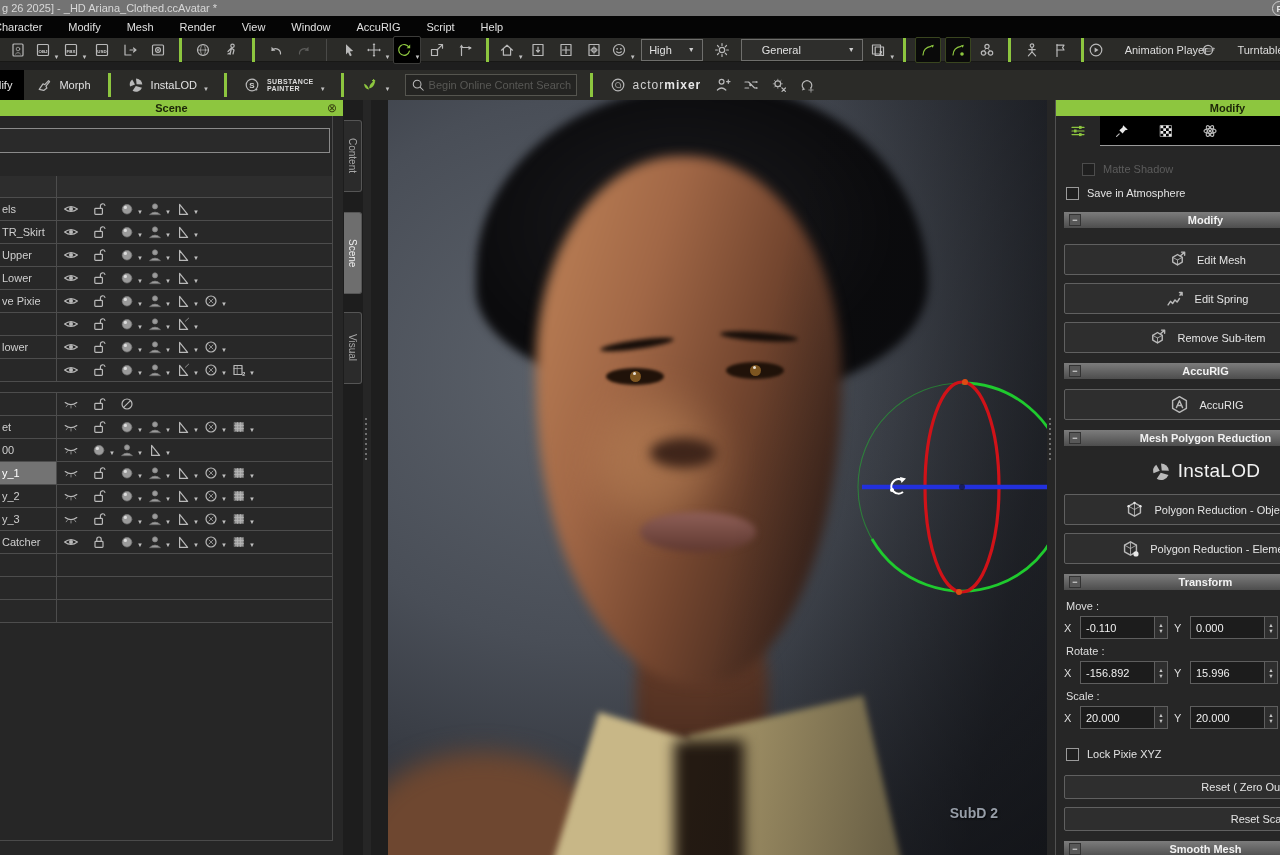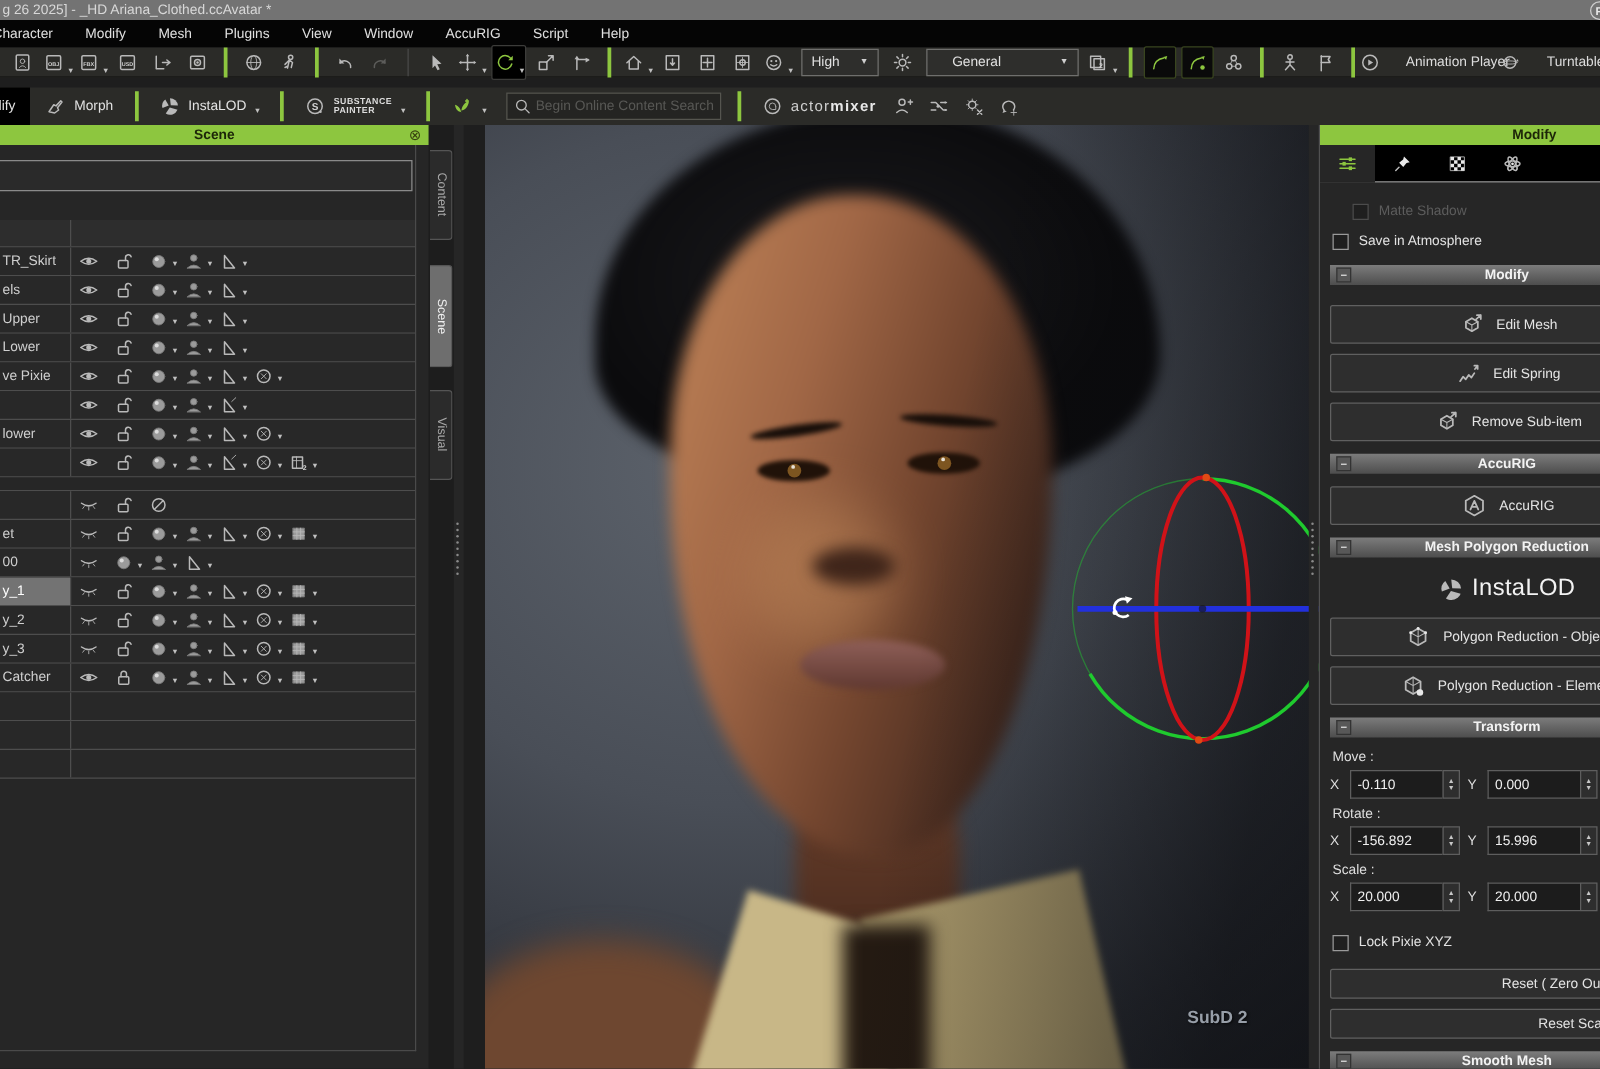--- a/index.html
+++ b/index.html
@@ -143,21 +143,21 @@
 
 <div id="titlebar">
   <span class="t">g 26 2025] - _HD Ariana_Clothed.ccAvatar *</span>
   <span id="corner-badge">P</span>
 </div>
 
 <div id="menubar">
     <span>Character</span>
     <span>Modify</span>
     <span>Mesh</span>
-    <span>Plugins</span>
+    <span>Render</span>
     <span>View</span>
     <span>Window</span>
     <span>AccuRIG</span>
     <span>Script</span>
     <span>Help</span>
   </div>
 
 <div id="toolbar1">
     <span class="tbi">
       <span class="icw">
@@ -541,21 +541,21 @@
       <span class="close">⊗</span>
     </div>
     <div id="scene-body">
       <div id="scene-filter"></div>
       <div id="scene-table">
           <div class="srow blankrow">
             <div class="sname"></div>
             <div class="scond"></div>
           </div>
           <div class="srow">
-            <div class="sname">TR_Skirt</div>
+            <div class="sname">els</div>
             <div class="scond">
               <span class="slot">
                 <span class="icw" style="width:18px;height:18px;">
                   <svg class="ic" viewBox="0 0 16 16">
                     <path d="M1.6 8Q8 3.2 14.4 8 8 12.8 1.6 8Z"></path>
                     <circle cx="8" cy="8" r="2" class="f"></circle>
                   </svg>
                 </span>
               </span>
               <span class="slot">
@@ -588,21 +588,21 @@
                 <span class="icw" style="width:18px;height:18px;">
                   <svg class="ic" viewBox="0 0 16 16">
                     <path d="M4.6 3.4v10h8z"></path>
                   </svg>
                 </span>
                 <span class="caret">▼</span>
               </span>
             </div>
           </div>
           <div class="srow">
-            <div class="sname">els</div>
+            <div class="sname">TR_Skirt</div>
             <div class="scond">
               <span class="slot">
                 <span class="icw" style="width:18px;height:18px;">
                   <svg class="ic" viewBox="0 0 16 16">
                     <path d="M1.6 8Q8 3.2 14.4 8 8 12.8 1.6 8Z"></path>
                     <circle cx="8" cy="8" r="2" class="f"></circle>
                   </svg>
                 </span>
               </span>
               <span class="slot">

